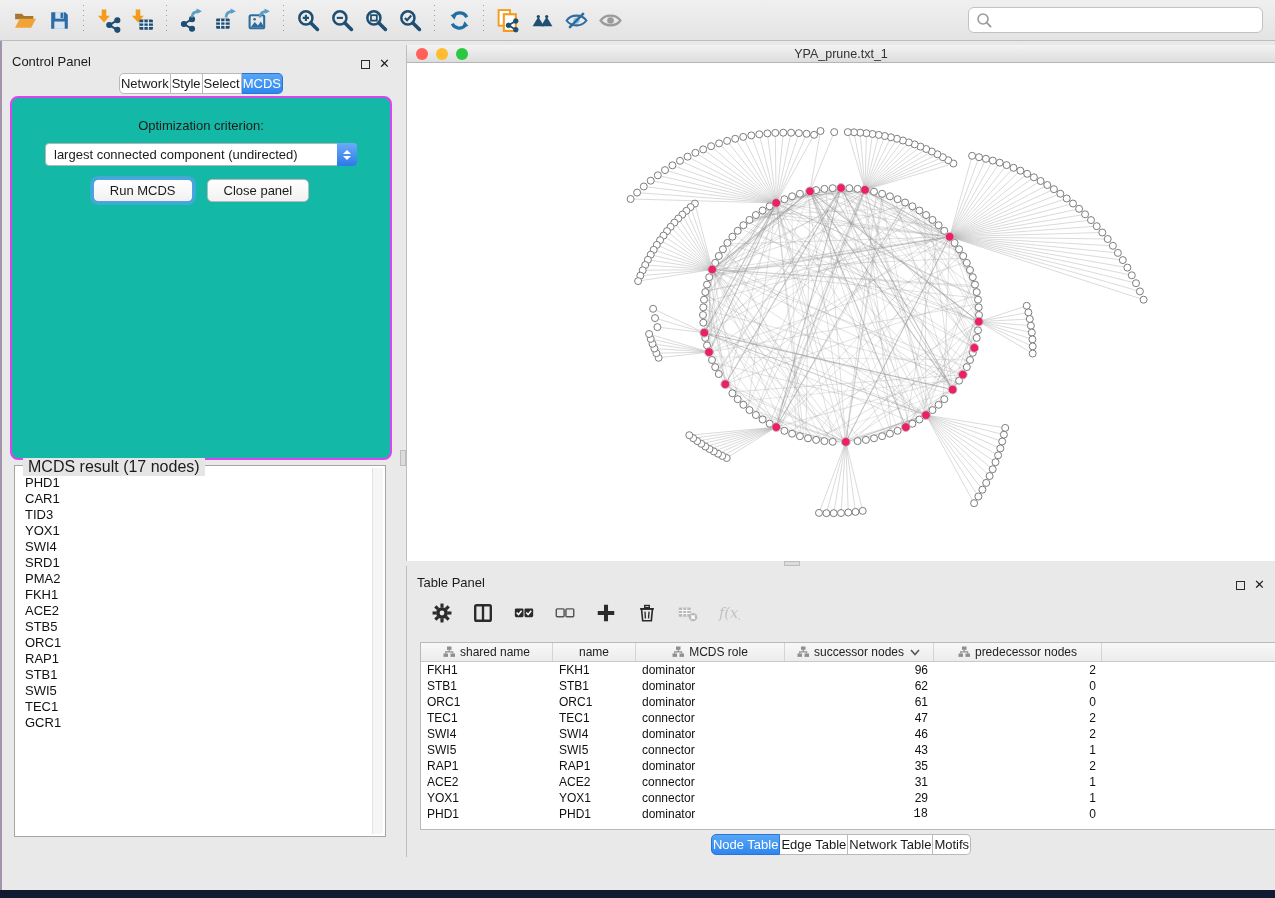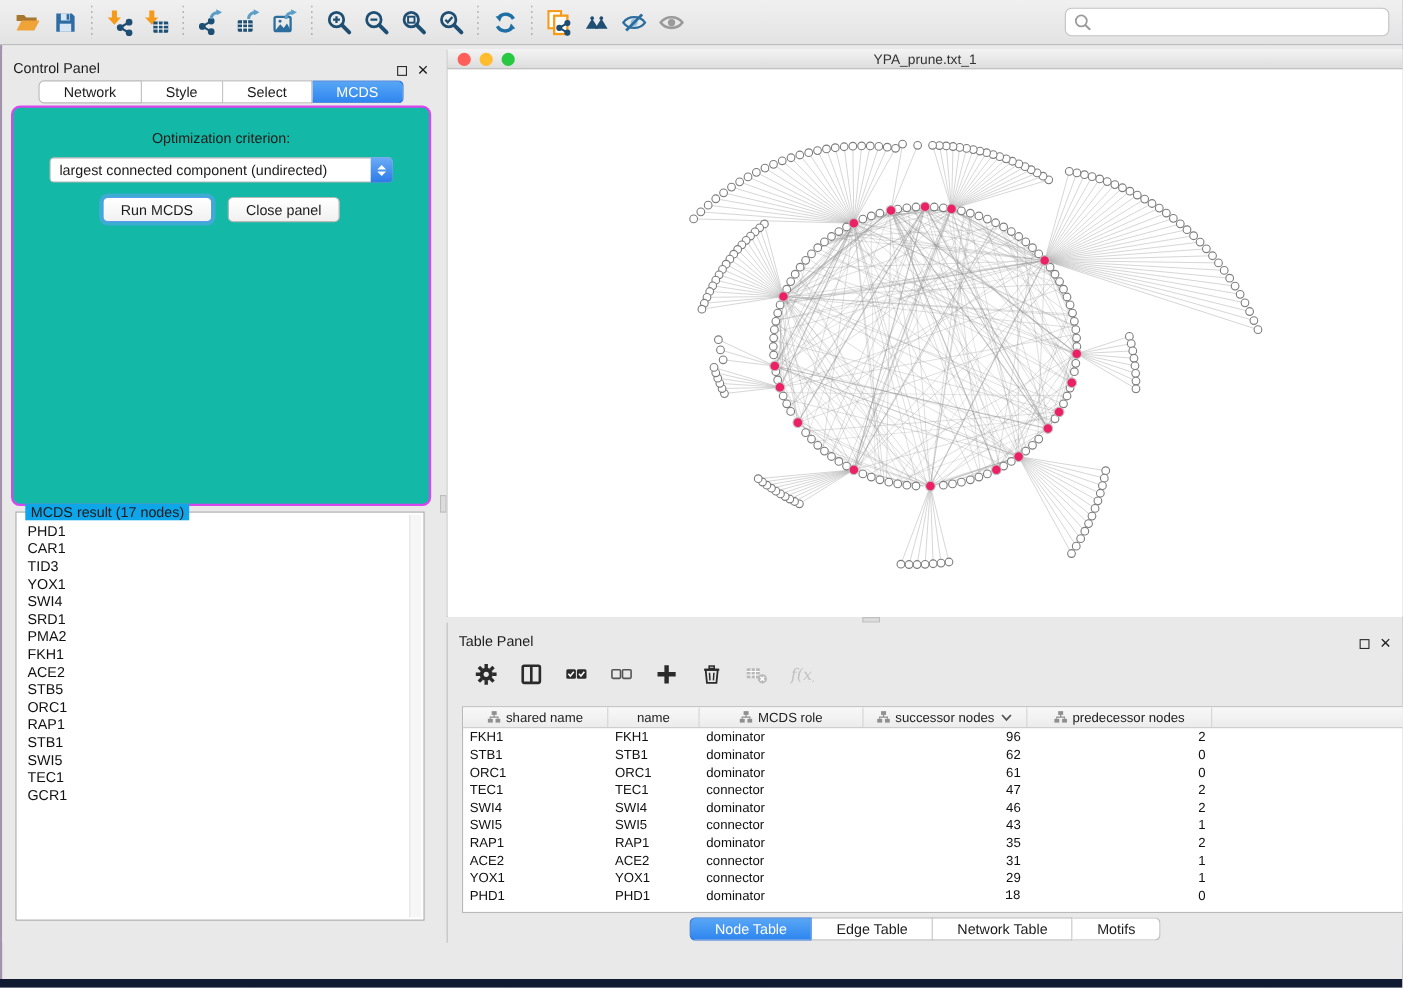--- a/index.html
+++ b/index.html
@@ -24,21 +24,21 @@
     background:#fff; padding:0 8px 0 28px; font-size:13px; color:#333; outline:none; }
   #search-icon { position:absolute; left:8px; top:5px; width:16px; height:16px; }
   
   #control-panel { position:absolute; left:2px; top:45px; width:398px; height:812px; background:#e9e9e9; }
   .panel-titlebar { height:24px; display:flex; align-items:flex-end; padding:0 10px; }
   .panel-title { font-size:13px; color:#1b1b1b; }
   .panel-win-btns { margin-left:auto; display:flex; align-items:center; gap:9px; }
   .float-box { width:9px; height:9px; border:1.5px solid #2b2b2b; display:inline-block; }
   .close-x { font-size:13px; font-weight:bold; color:#1b1b1b; line-height:10px; }
   #cp-tabs { position:absolute; left:0; top:28px; width:100%; display:flex; justify-content:center; }
-  .seg-tab { height:21px; padding:0 22px; font-size:13px; display:flex; align-items:center;
+  .seg-tab { height:21px; padding:0 1px; font-size:13px; display:flex; align-items:center;
     background:#fff; border:1px solid #b9b9b9; border-left:none; color:#1b1b1b; }
   .seg-tab:first-child { border-left:1px solid #b9b9b9; border-radius:5px 0 0 5px; }
   .seg-tab:last-child { border-radius:0 5px 5px 0; }
   .seg-tab.selected { background:linear-gradient(#58a6f5,#2e86f0); border-color:#2d74d9; color:#fff; }
   #cp-card { position:absolute; left:8px; top:51px; width:382px; height:364px;
     background:#14b8a6; border:2px solid #d946ef; border-radius:8px; }
   #opt-label { text-align:center; margin-top:20px; font-size:13px; color:#1b1b1b; }
   #dropdown { position:relative; width:312px; height:23px; margin:10px auto 0;
     background:#fff; border:1px solid #b5b5b5; border-radius:4px; display:flex; align-items:center; }
   #dropdown-value { font-size:13px; color:#1b1b1b; padding-left:8px; white-space:nowrap; }
@@ -47,22 +47,22 @@
     flex-direction:column; align-items:center; justify-content:center; gap:2px; }
   .chev { width:0; height:0; border-left:4px solid transparent; border-right:4px solid transparent; }
   .chev.up { border-bottom:4px solid #fff; }
   .chev.down { border-top:4px solid #fff; }
   #cp-buttons { display:flex; justify-content:center; gap:14px; margin-top:13px; }
   .mac-btn { height:23px; padding:0 16px; font-size:13px; color:#1b1b1b;
     background:linear-gradient(#ffffff,#f1f1f1); border:1px solid #b9b9b9; border-radius:5px; }
   .mac-btn.focused { border:1.5px solid #5b9bf2; box-shadow:0 0 0 3px rgba(96,160,248,.55); }
   #result-group { position:absolute; left:12px; top:420px; width:372px; height:372px;
     border:1px solid #a6a6a6; background:#fff; }
-  #result-legend { position:absolute; left:8px; top:-8px; background:#0ea5e9;
-    padding:0 5px; font-size:13px; color:#1b1b1b; }
+  #result-legend { position:absolute; left:8px; top:-8px; background:#e5e5e5;
+    padding:0 5px; font-size:16px; color:#1b1b1b; }
   #result-list { padding:9px 10px; list-style:none; }
   #result-list li { font-size:13px; line-height:16px; color:#111; }
   #result-scroll { position:absolute; right:2px; top:2px; bottom:2px; width:11px;
     background:#f6f6f6; border-left:1px solid #e3e3e3; }
   
   #splitter-v { position:absolute; left:400px; top:45px; width:6px; height:812px; background:#e9e9e9; }
   #splitter-v .grip { position:absolute; left:0px; top:405px; width:6px; height:16px;
     background:#dcdcdc; border:1px solid #bdbdbd; }
   #splitter-h { position:absolute; left:406px; top:561px; width:869px; height:5px; background:#e9e9e9; }
   #splitter-h .grip { position:absolute; left:378px; top:0px; width:16px; height:5px;

